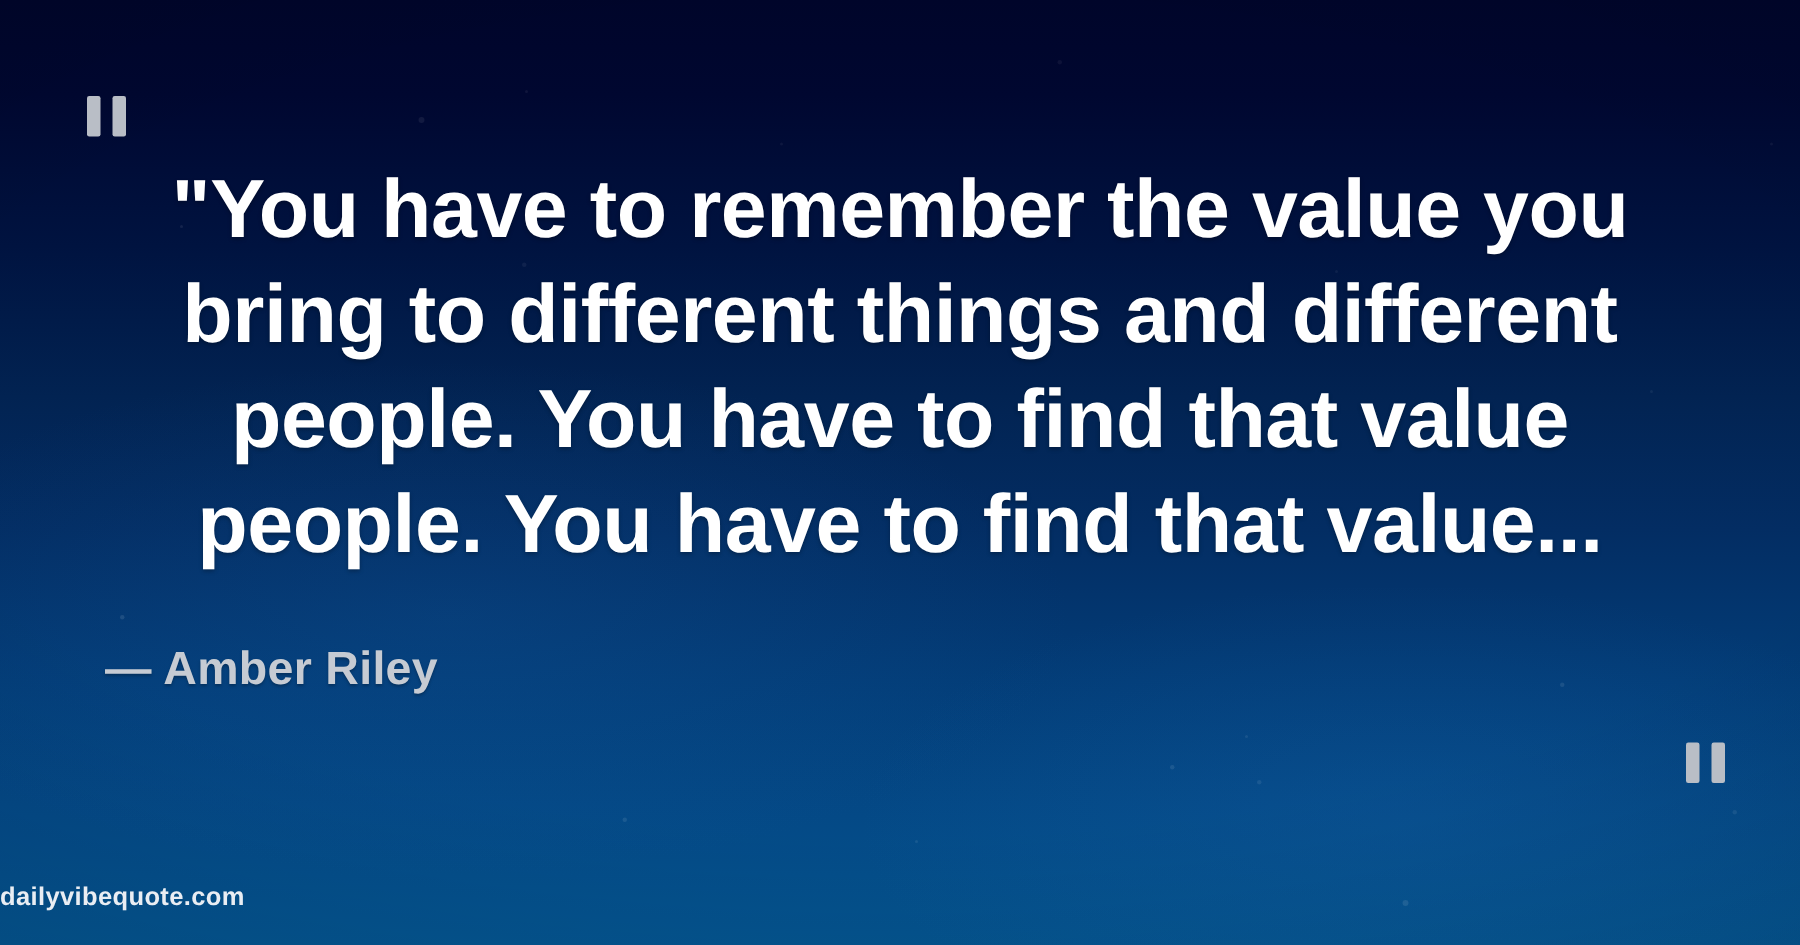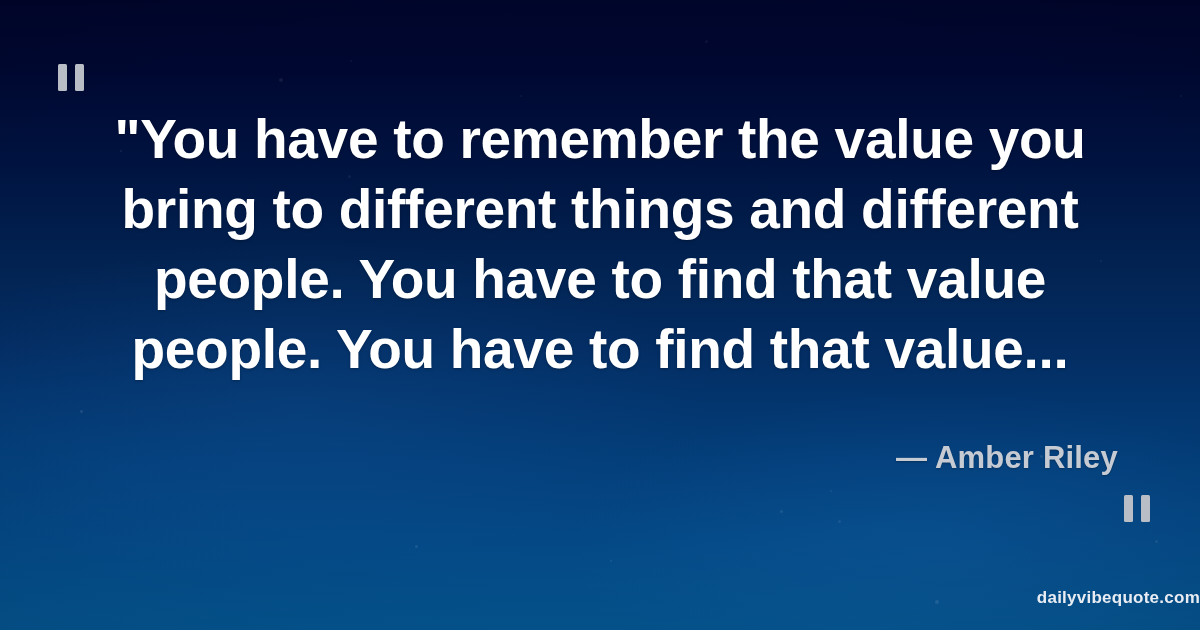--- a/index.html
+++ b/index.html
@@ -112,36 +112,36 @@
     line-height: 70px;
     letter-spacing: -0.3px;
     text-align: center;
     text-shadow: 0 1px 3px rgba(0,0,0,0.28);
     max-width: 1040px;
     margin-left: auto;
     margin-right: auto;
   }
 
   .attribution {
-    margin: 12px;
+    margin: 0;
     padding-top: 44px;
     color: #c6cbd3;
     font-size: 31px;
     font-weight: 700;
     letter-spacing: 0.2px;
-    text-align: right;
+    text-align: left;
     text-shadow: 0 1px 2px rgba(0,0,0,0.25);
   }
 
   .footer {
     position: absolute;
     left: 0;
     right: 0;
     bottom: 22px;
-    text-align: right;
+    text-align: left;
   }
   .site-name {
     color: #e9edf3;
     font-size: 17px;
     font-weight: 700;
     letter-spacing: 0.25px;
   }
 </style>
 </head>
 <body>

